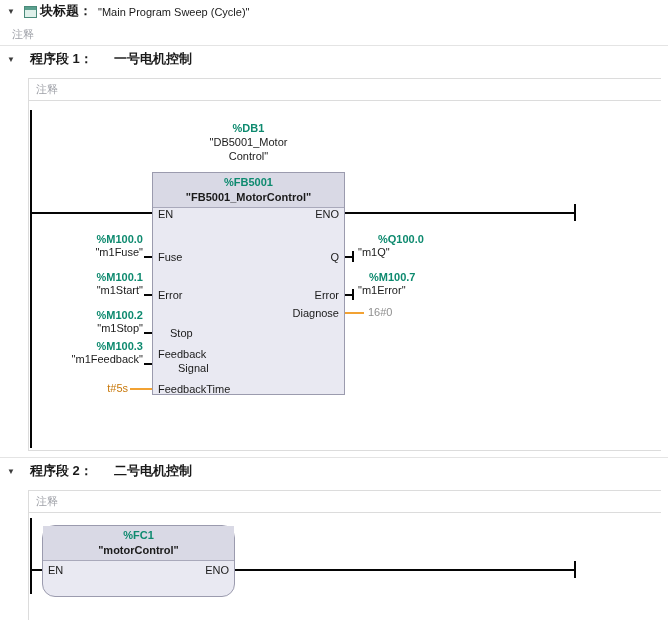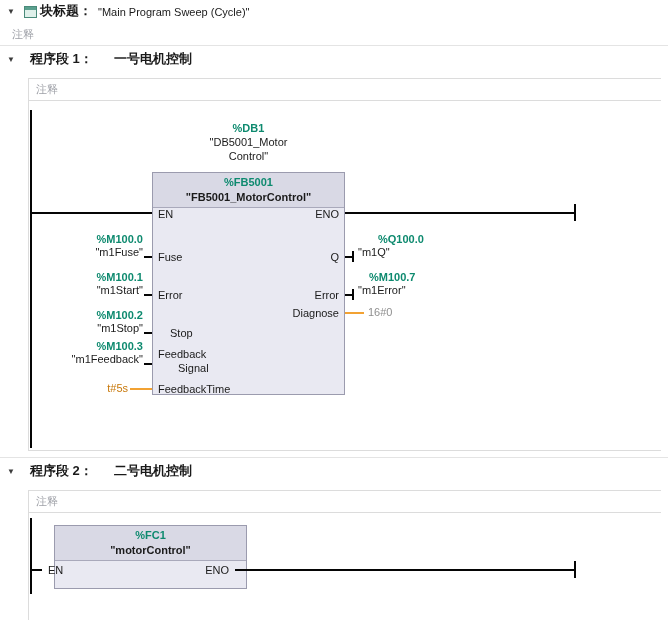--- a/index.html
+++ b/index.html
@@ -119,21 +119,21 @@
   <span class="tri" style="left:7px;top:467px;">▼</span>
   <span class="t bold13" style="left:30px;top:463px;">程序段 2：</span>
   <span class="t title13" style="left:114px;top:463px;">二号电机控制</span>
 
   <div class="area2" style="left:28px;top:490px;width:633px;height:130px;"></div>
   <div class="cbox" style="left:28px;top:490px;width:633px;height:23px;"></div>
   <span class="t cmt" style="left:36px;top:494px;">注释</span>
 
   <div class="rail" style="left:30px;top:518px;height:76px;"></div>
 
-  <div class="block" style="left:54px;top:525px;width:193px;height:64px;">
+  <div class="block" style="left:42px;top:525px;width:193px;height:72px;border-radius:13px;">
     <div class="bheader">
       <div class="addr">%FC1</div>
       <div>"motorControl"</div>
     </div>
   </div>
 
   <span class="t" style="left:48px;top:563px;">EN</span>
   <div class="ralign" style="left:136px;top:563px;width:93px;">ENO</div>
 
   <div class="wire" style="left:30px;top:569px;width:12px;"></div>

